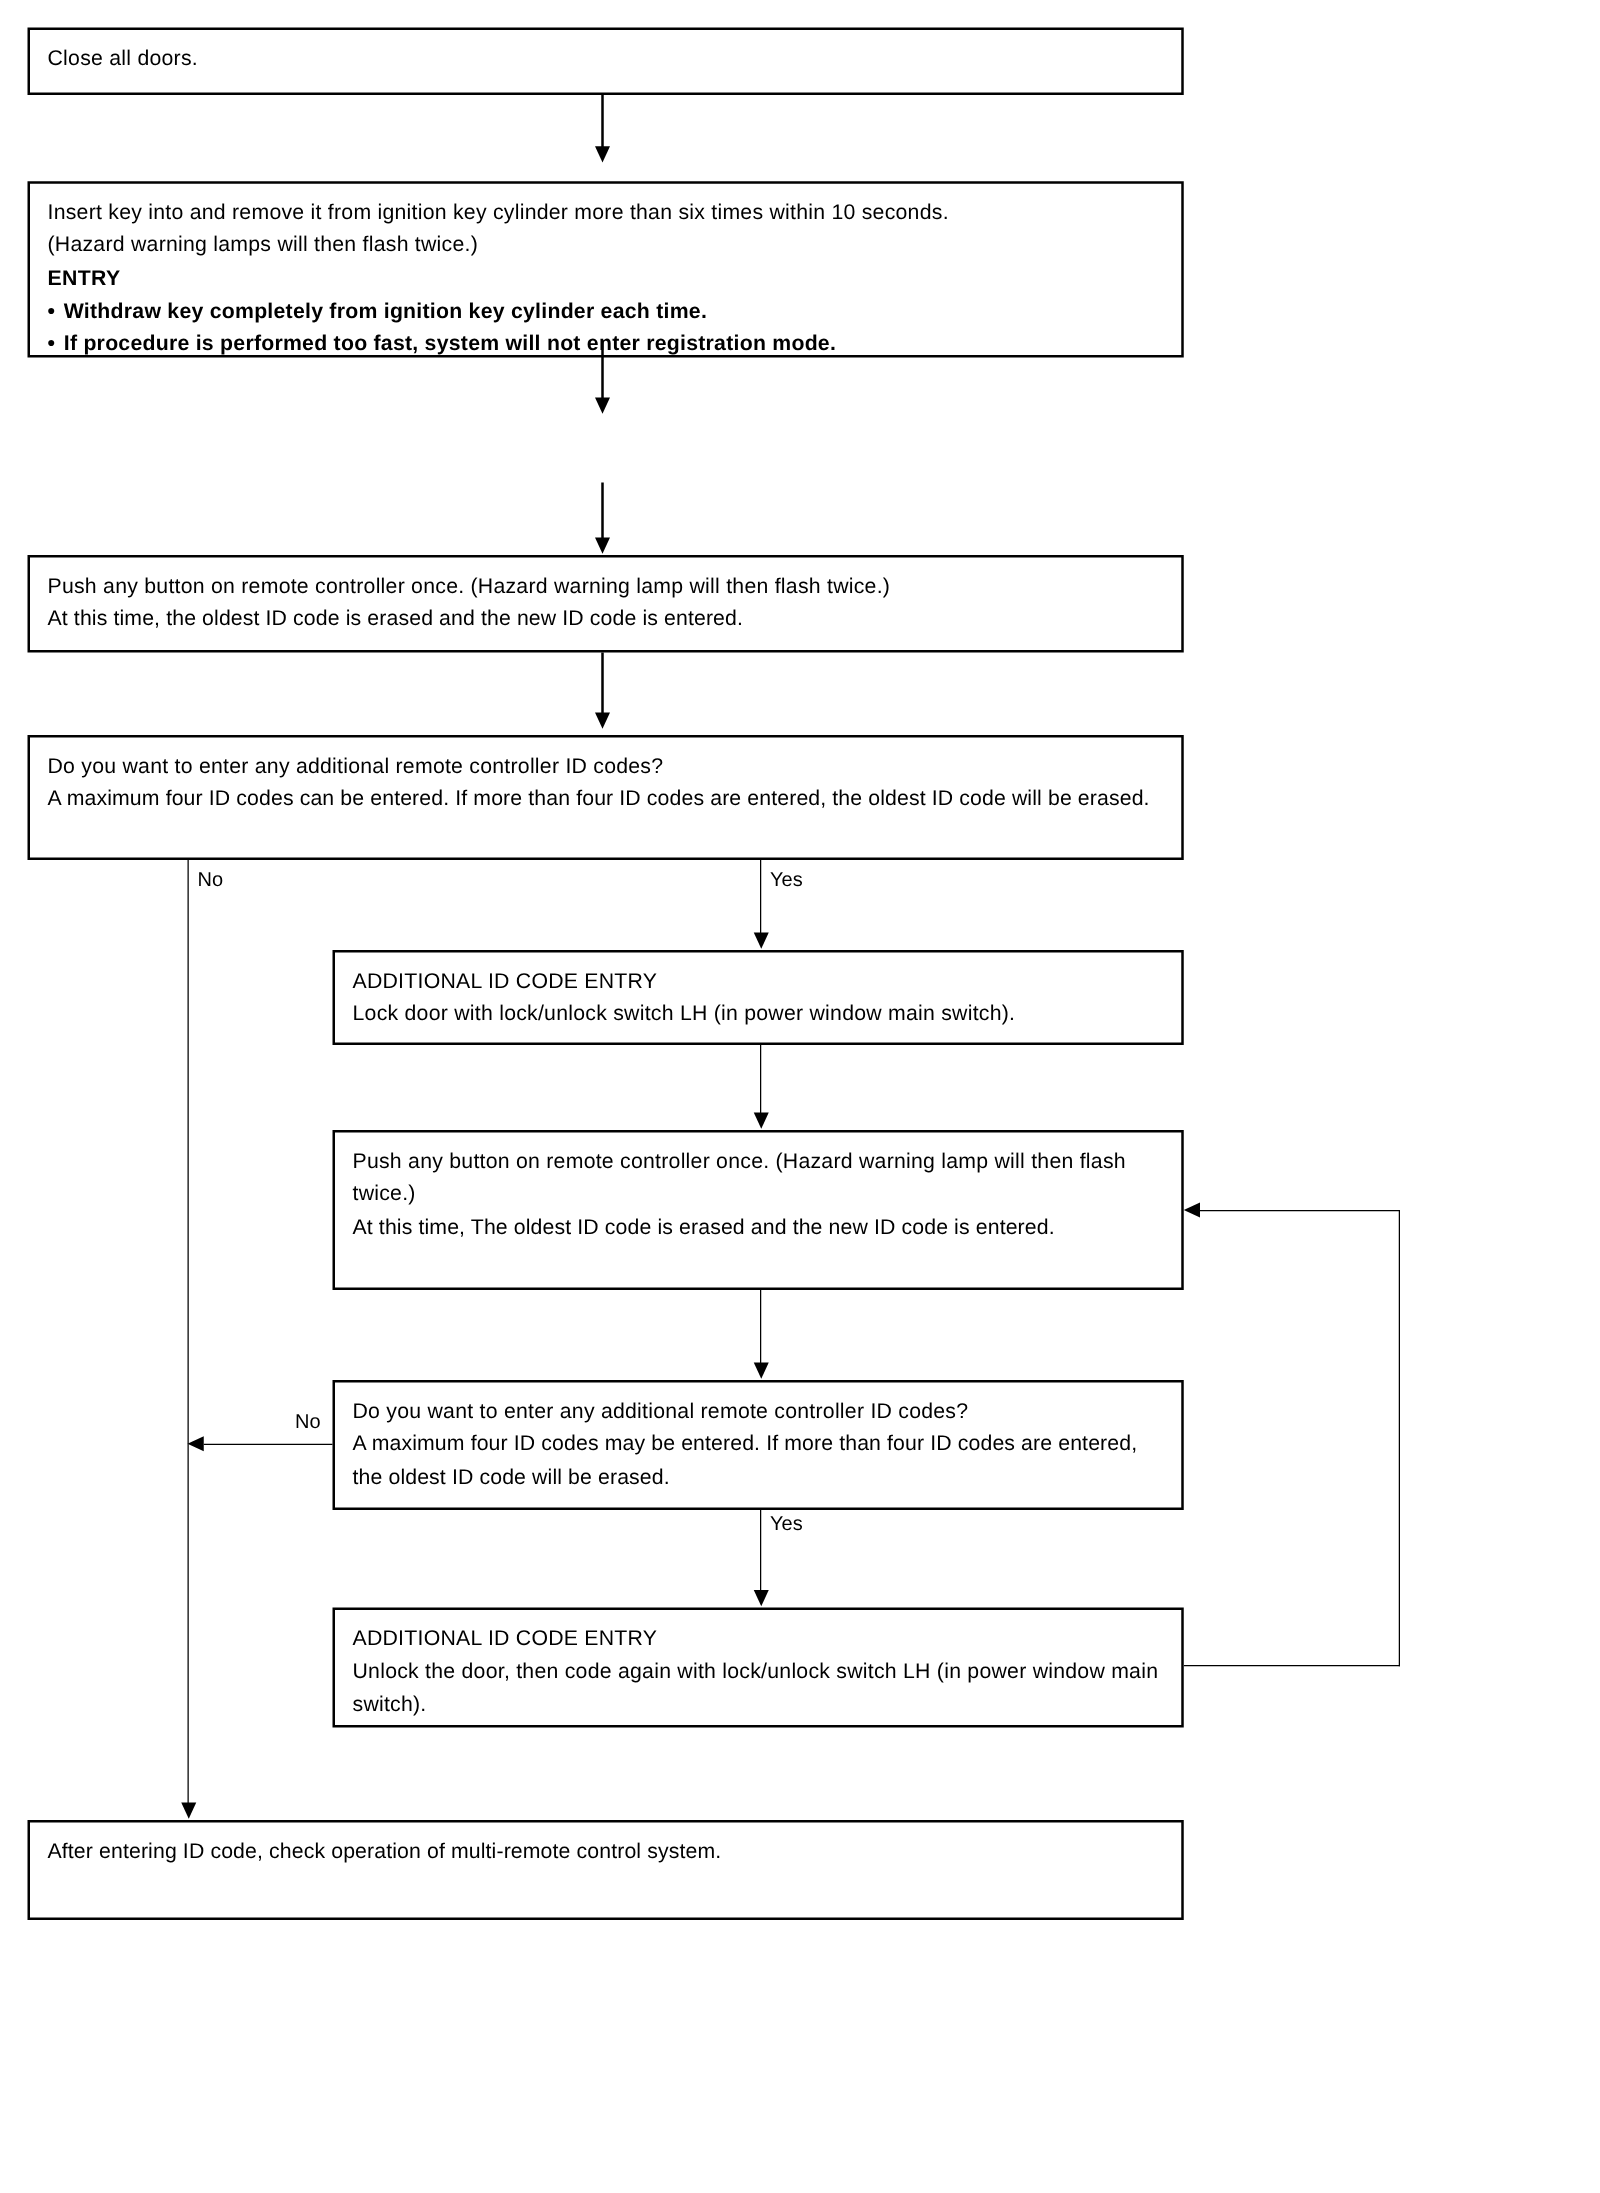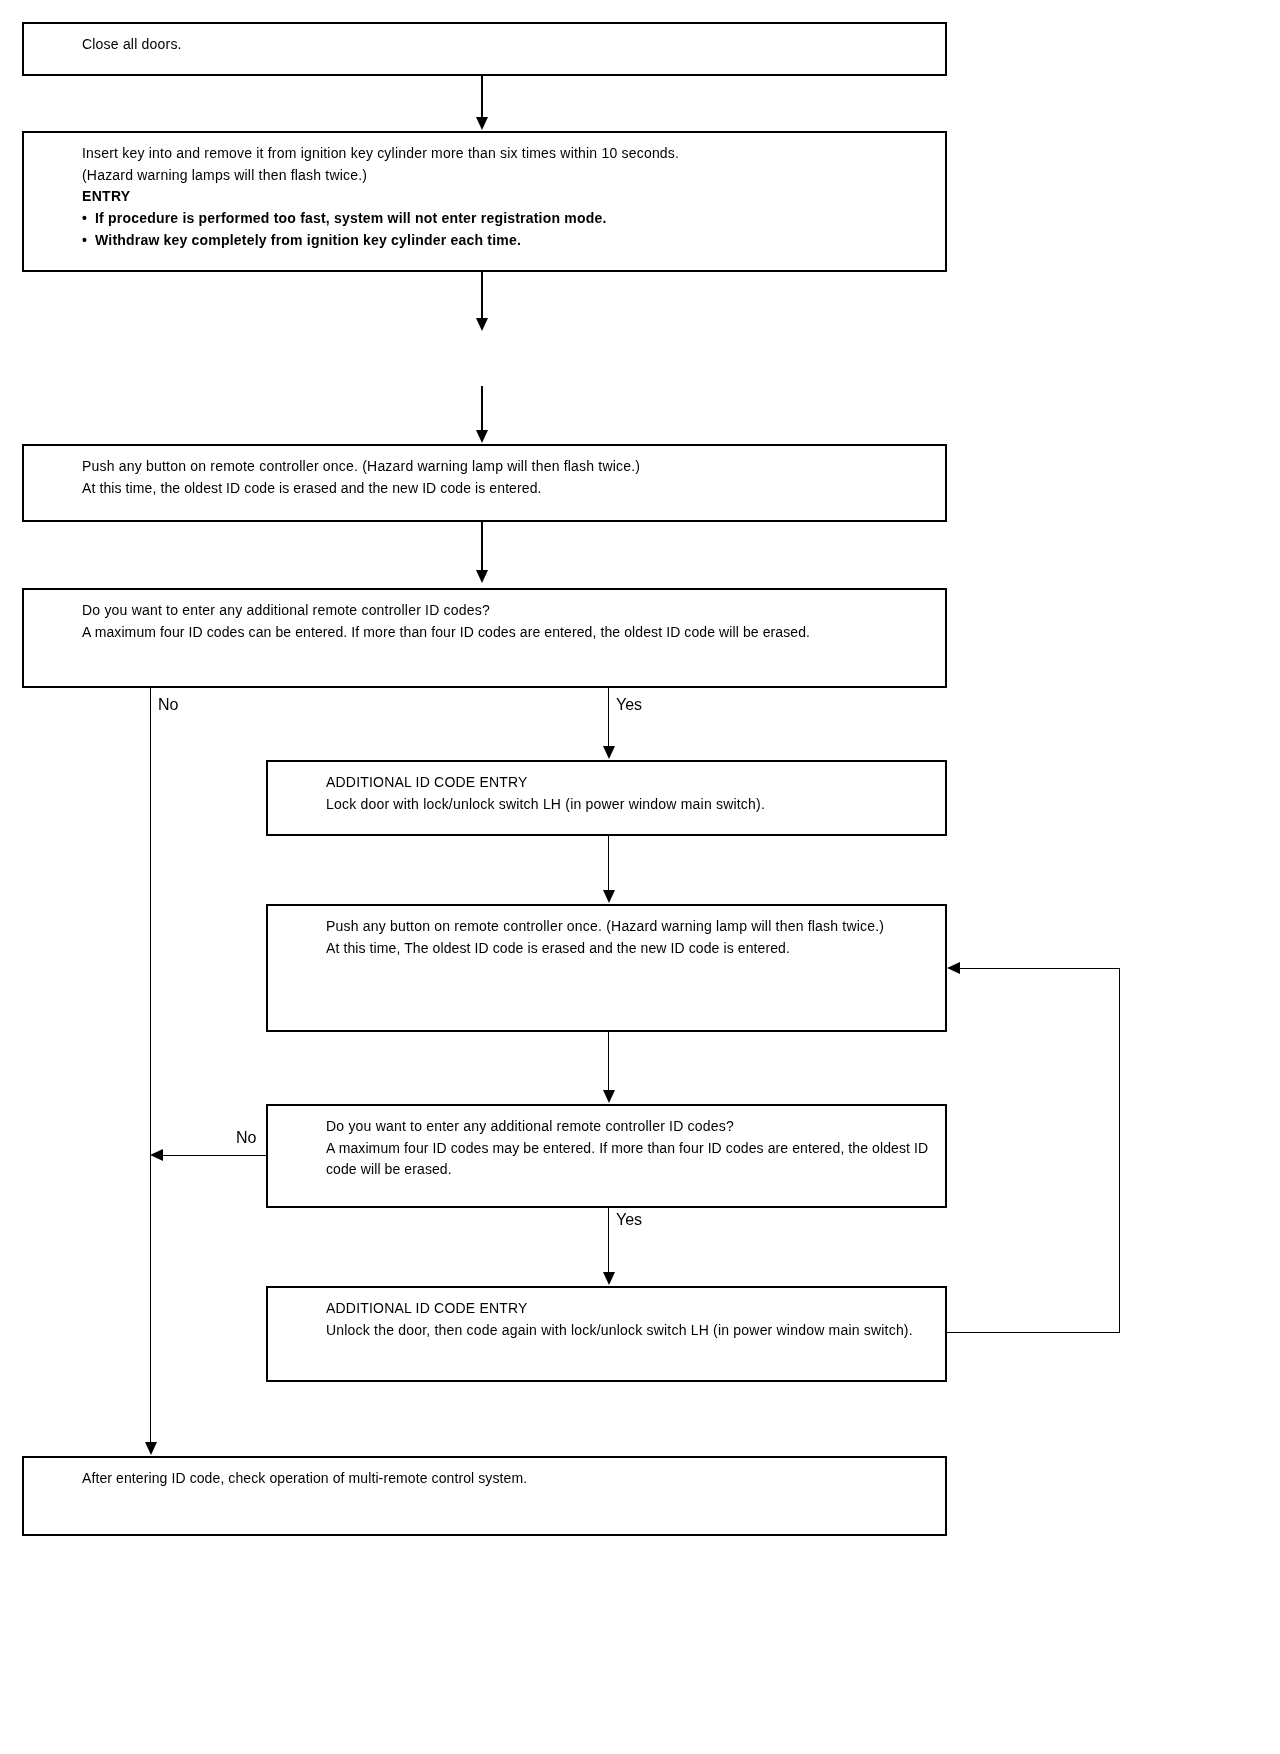--- a/index.html
+++ b/index.html
@@ -21,25 +21,24 @@
 
   
   .box {
     position: absolute;
     box-sizing: border-box;
     border: 2px solid #000000;
     background: #ffffff;
     padding: 10px 14px 10px 14px;
   }
   .line {
-    font-size: 14px;
+    font-size: 17px;
     line-height: 1.55;
     letter-spacing: 0.2px;
     white-space: pre-wrap;
-    margin-left: 44px;
   }
   .line.bold {
     font-weight: normal;
     letter-spacing: 0.1px;
   }
   .line.note-head {
     font-weight: bold;
     letter-spacing: 0.3px;
   }
   .line.bullet {
@@ -100,26 +99,26 @@
 
 <div id="page">
 
   <div class="box" style="left:22px; top:22px; width:925px; height:54px;">
     <div class="line">Close all doors.</div>
   </div>
 
   <div class="vline" style="left:481px; top:76px; height:45px;"></div>
   <div class="arrow-down" style="left:476px; top:117px;"></div>
 
-  <div class="box" style="left:22px; top:131px; width:925px; height:141px;">
+  <div class="box" style="left:22px; top:145px; width:925px; height:141px;">
     <div class="line">Insert key into and remove it from ignition key cylinder more than six times within 10 seconds.</div>
     <div class="line">(Hazard warning lamps will then flash twice.)</div>
     <div class="line note-head">ENTRY</div>
+    <div class="line bullet">Withdraw key completely from ignition key cylinder each time.</div>
     <div class="line bullet">If procedure is performed too fast, system will not enter registration mode.</div>
-    <div class="line bullet">Withdraw key completely from ignition key cylinder each time.</div>
   </div>
 
   <div class="vline" style="left:481px; top:272px; height:50px;"></div>
   <div class="arrow-down" style="left:476px; top:318px;"></div>
 
 
   <div class="vline" style="left:481px; top:386px; height:48px;"></div>
   <div class="arrow-down" style="left:476px; top:430px;"></div>
 
   <div class="box" style="left:22px; top:444px; width:925px; height:78px;">

